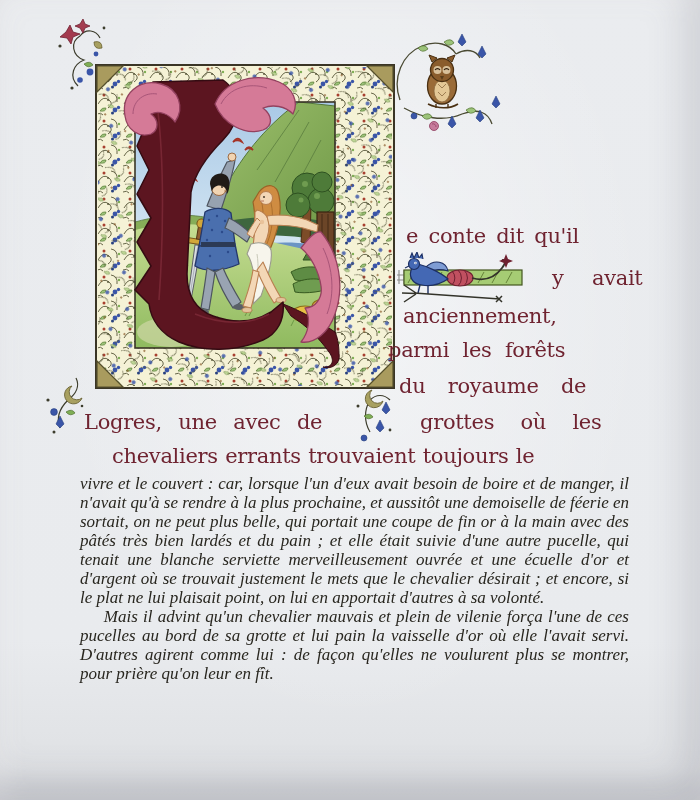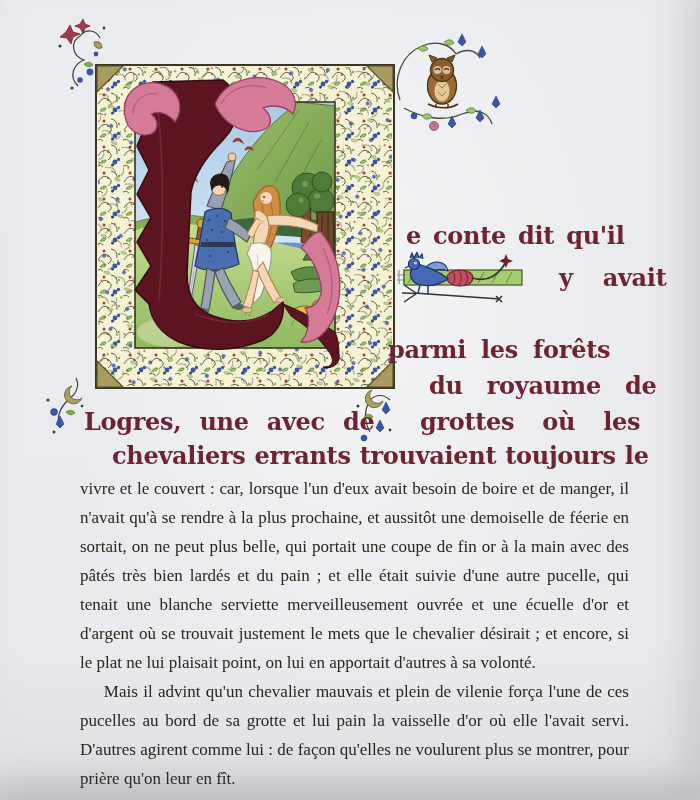--- a/index.html
+++ b/index.html
@@ -11,37 +11,37 @@
       linear-gradient(180deg,#eaecef 0%, #e9ebee 80%, #dfe1e4 96%, #d2d4d8 100%),
       #e9ebee;
   }
   .page::after{ 
     content:"";position:absolute;inset:0;pointer-events:none;
     box-shadow:inset -14px -18px 38px rgba(70,74,86,0.18), inset 6px 4px 24px rgba(255,255,255,0.35);
   }
   .abs{position:absolute;}
   
   .rubric{
-    font-family:"DejaVu Serif", serif;font-weight:700;color:#6f2330;
-    font-size:24px;line-height:36px;white-space:nowrap;letter-spacing:-0.3px;
+    font-family:"DejaVu Serif", serif;font-weight:400;color:#6f2330;
+    font-size:21px;line-height:36px;white-space:nowrap;letter-spacing:-0.3px;
   }
   .r1{left:406px;top:218px;word-spacing:4px;}
   .r2{left:402px;top:252px;display:flex;align-items:center;}
-  .r2 .txt{margin-left:23px;word-spacing:22px;}
+  .r2 .txt{margin-left:16px;word-spacing:22px;}
   .r3{left:403px;top:298px;}
   .r4{left:388px;top:332px;word-spacing:7px;}
-  .r5{left:399px;top:368px;word-spacing:16px;margin-left:30px;}
+  .r5{left:399px;top:368px;word-spacing:16px;}
   .r6a{left:84px;top:404px;word-spacing:10px;}
   .r6b{left:420px;top:404px;word-spacing:20px;}
   .r7{left:112px;top:438px;word-spacing:1px;}
   
   .bodytext{
     left:80px;top:474px;width:549px;
     font-family:"Liberation Serif", serif;color:#28261f;
-    font-size:17px;line-height:29px;text-align:justify;
+    font-size:17px;line-height:19px;text-align:justify;font-style:italic;
   }
   .bodytext p{margin:0;}
   .bodytext p.indent{text-indent:1.4em;}
   svg{display:block;}
 </style>
 </head>
 <body>
 
 <div class="page">
 
@@ -338,20 +338,21 @@
 
       <g stroke="#33332a" stroke-width="1.5" fill="none">
         <path d="M12,41 L98,47"></path>
         <path d="M14,41 L2,33 M14,41.5 L0,41 M14,42 L2,50"></path>
         <path d="M94,44 l6,6 M94,50 l6,-6"></path>
       </g>
     </svg>
     <span class="txt">y avait</span>
   </div>
 
+  <div class="abs rubric r3">anciennement,</div>
   <div class="abs rubric r4">parmi les forêts</div>
   <div class="abs rubric r5">du royaume de</div>
   <div class="abs rubric r6a">Logres, une avec de</div>
   <div class="abs rubric r6b">grottes où les</div>
   <div class="abs rubric r7">chevaliers errants trouvaient toujours le</div>
 
   <div class="abs bodytext">
     <p>vivre et le couvert : car, lorsque l'un d'eux avait besoin de boire et de manger, il n'avait qu'à se rendre à la plus prochaine, et aussitôt une demoiselle de féerie en sortait, on ne peut plus belle, qui portait une coupe de fin or à la main avec des pâtés très bien lardés et du pain ; et elle était suivie d'une autre pucelle, qui tenait une blanche serviette merveilleusement ouvrée et une écuelle d'or et d'argent où se trouvait justement le mets que le chevalier désirait ; et encore, si le plat ne lui plaisait point, on lui en apportait d'autres à sa volonté.</p>
     <p class="indent">Mais il advint qu'un chevalier mauvais et plein de vilenie força l'une de ces pucelles au bord de sa grotte et lui pain la vaisselle d'or où elle l'avait servi. D'autres agirent comme lui : de façon qu'elles ne voulurent plus se montrer, pour prière qu'on leur en fît.</p>
   </div>

